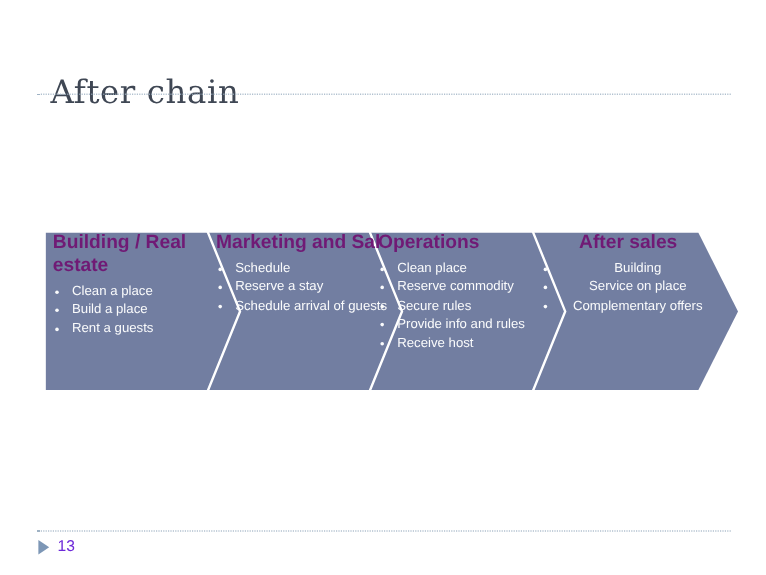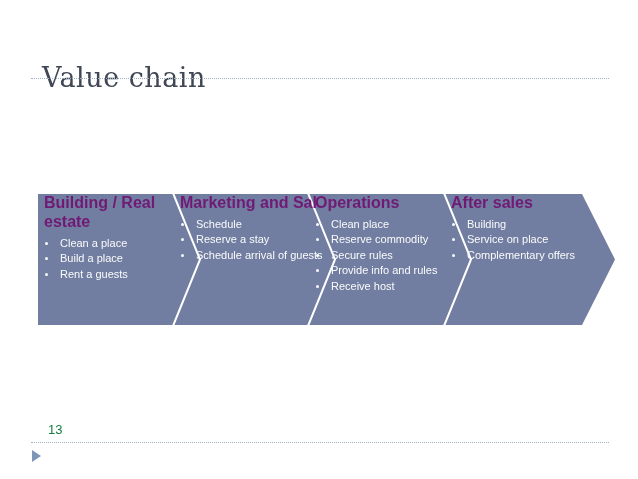--- a/index.html
+++ b/index.html
@@ -48,41 +48,41 @@
     padding-left:2px;
     white-space:nowrap;
   }
   .section li::marker { color:#FAFBFC; font-size:10px; }
 
   .s1 { left:6px;  width:142px; }
   .s1 h2 { width:135px; }
   .s2 { left:142px; width:140px; }
   .s2 h2 { width:136px; white-space:nowrap; overflow:hidden; }
   .s3 { left:277px; width:140px; }
-  .s4 { left:413px; width:145px; }
+  .s4 { left:413px; width:145px;text-align:center; }
 
   .page-marker {
     position:absolute; left:32px; top:450px;
     width:0; height:0;
     border-left:9px solid #7D97B6;
     border-top:6px solid transparent;
     border-bottom:6px solid transparent;
   }
   .page-number {
-    position:absolute; left:48px; top:422px;
+    position:absolute; left:48px; top:447px;
     font-size:13px; line-height:16px;
-    color:#15803d;
+    color:#6d28d9;
   }
 </style>
 </head>
 <body>
 
 <div class="slide">
 
-  <h1 class="page-title">Value chain</h1>
+  <h1 class="page-title">After chain</h1>
   <div class="rule title-rule"></div>
 
   <div class="diagram">
     <svg width="580" height="133" viewBox="0 0 580 133">
       <polygon points="0,1 544,1 577,66.5 544,132 0,132" fill="#727EA1"></polygon>
       <path class="sep" d="M135,0 L162,66.5 L135,133"></path>
       <path class="sep" d="M270,0 L297,66.5 L270,133"></path>
       <path class="sep" d="M406,0 L433,66.5 L406,133"></path>
     </svg>
 

